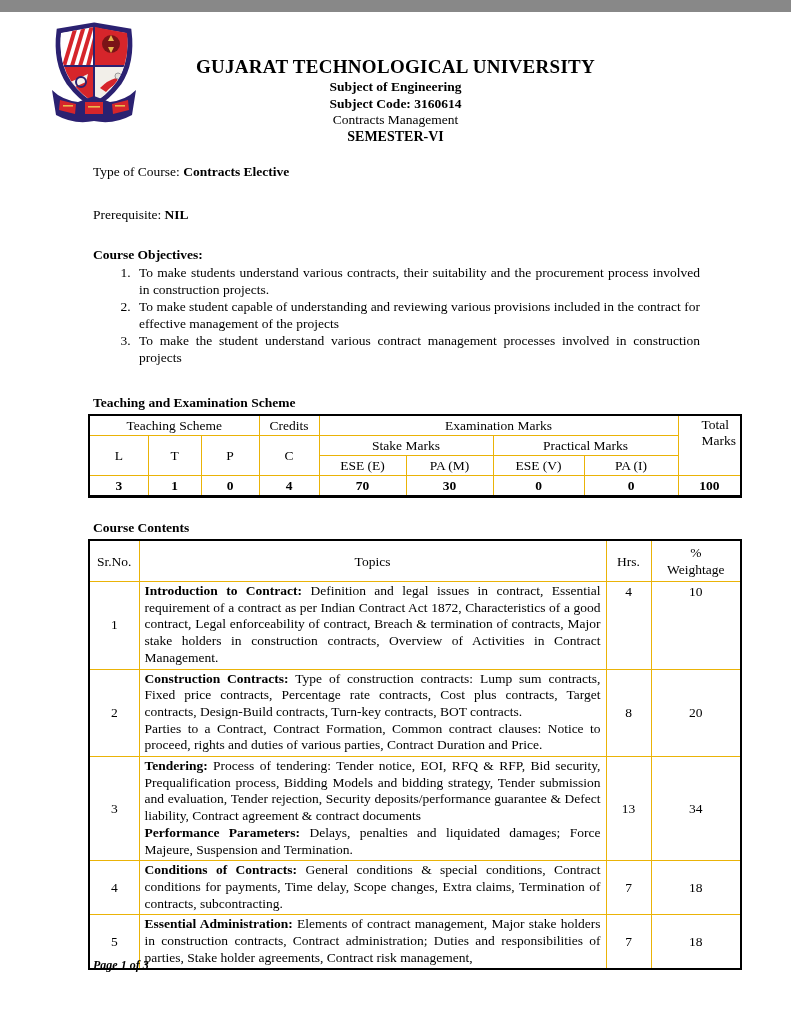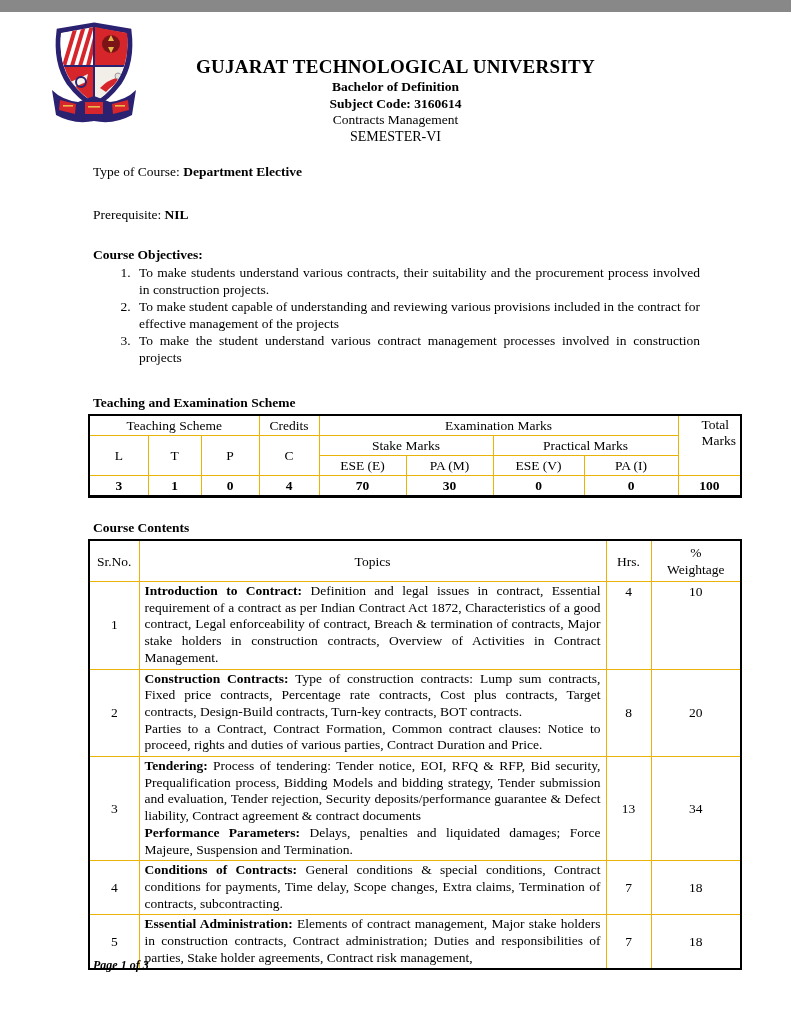--- a/index.html
+++ b/index.html
@@ -11,21 +11,21 @@
     color:#000;
     overflow:hidden;
     margin:12px auto;
   }
   
   .logo{position:absolute;left:48px;top:10px;width:92px;height:106px;}
   .title-block{position:absolute;left:0;right:0;top:44px;text-align:center;}
   .uni-title{font-size:19px;font-weight:bold;letter-spacing:.3px;}
   .sub-line{font-size:13.5px;line-height:15.5px;margin-top:1px;}
   .bold{font-weight:bold;}
-  .sem-line{font-size:14px;font-weight:normal;margin-top:1px;}
+  .sem-line{font-size:14px;font-weight:bold;margin-top:1px;}
   
   .content{position:absolute;left:0;right:0;top:151px;}
   .info-line{font-size:13.5px;line-height:17px;margin:0 51px 0 93px;}
   .info-line + .info-line{margin-top:26px;}
   .sec-heading{font-size:13.5px;font-weight:bold;margin:0 51px 0 93px;}
   .h-objectives{margin-top:24px;}
   .h-scheme{margin-top:29px;}
   .h-contents{margin-top:22px;}
   ol.objectives{margin:1px 91px 0 93px;padding-left:41px;}
   ol.objectives li{font-size:13.5px;line-height:17px;text-align:justify;padding-left:5px;}
@@ -94,29 +94,29 @@
       <g fill="#e8b84d">
         <rect x="15" y="83" width="10" height="1.6"></rect>
         <rect x="40" y="84" width="12" height="1.6"></rect>
         <rect x="67" y="83" width="10" height="1.6"></rect>
       </g>
     </svg>
   </div>
 
   <div class="title-block">
     <div class="uni-title">GUJARAT TECHNOLOGICAL UNIVERSITY</div>
-    <div class="sub-line bold">Bachelor of Definition</div>
+    <div class="sub-line bold">Subject of Engineering</div>
     <div class="sub-line bold">Subject Code: 3160614</div>
     <div class="sub-line">Contracts Management</div>
     <div class="sem-line">SEMESTER-VI</div>
   </div>
 
   <div class="content">
 
-    <p class="info-line"><span>Type of Course: </span><b>Department Elective</b></p>
+    <p class="info-line"><span>Type of Course: </span><b>Contracts Elective</b></p>
 
     <p class="info-line"><span>Prerequisite: </span><b>NIL</b></p>
 
     <h3 class="sec-heading h-objectives">Course Objectives:</h3>
     <ol class="objectives">
         <li>To make students understand various contracts, their suitability and the procurement process involved in construction projects.</li>
         <li>To make student capable of understanding and reviewing various provisions included in the contract for effective management of the projects</li>
         <li>To make the student understand various contract management processes involved in construction projects</li>
       </ol>
 

